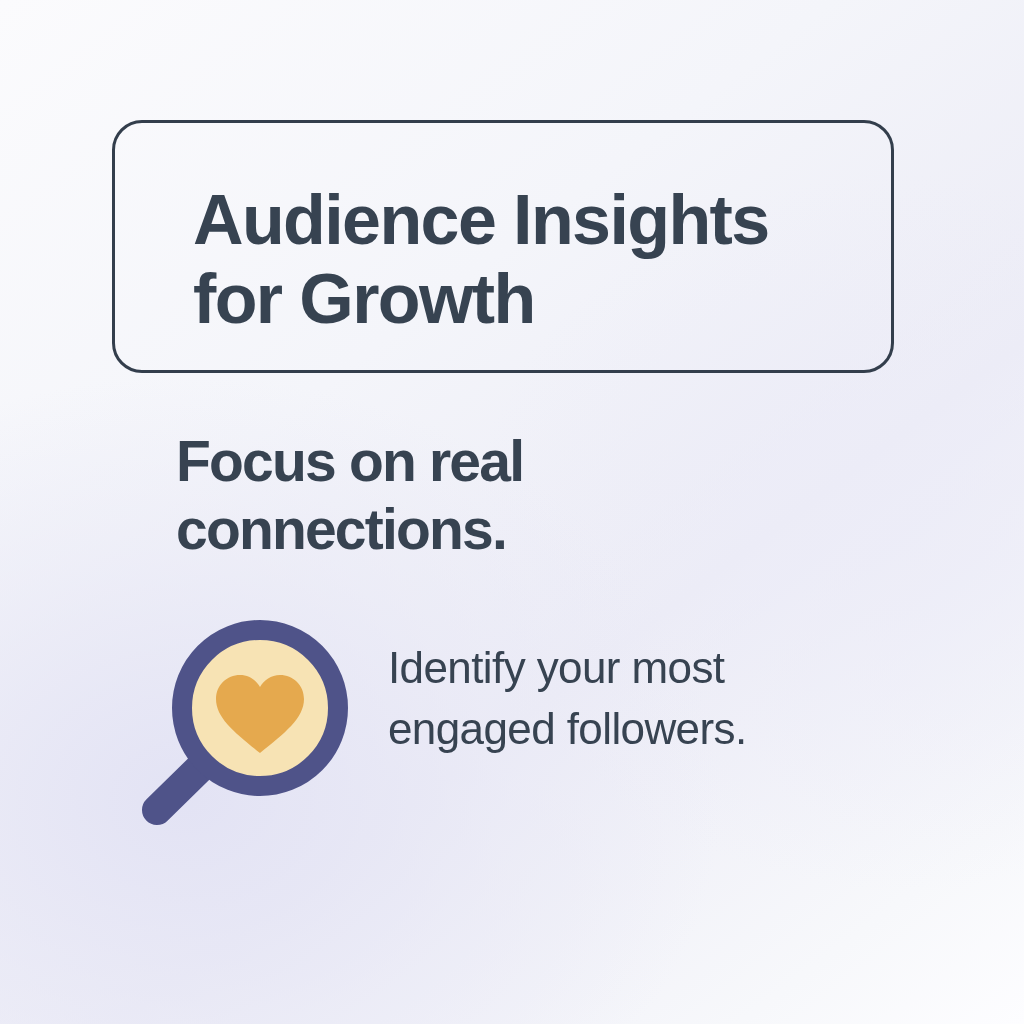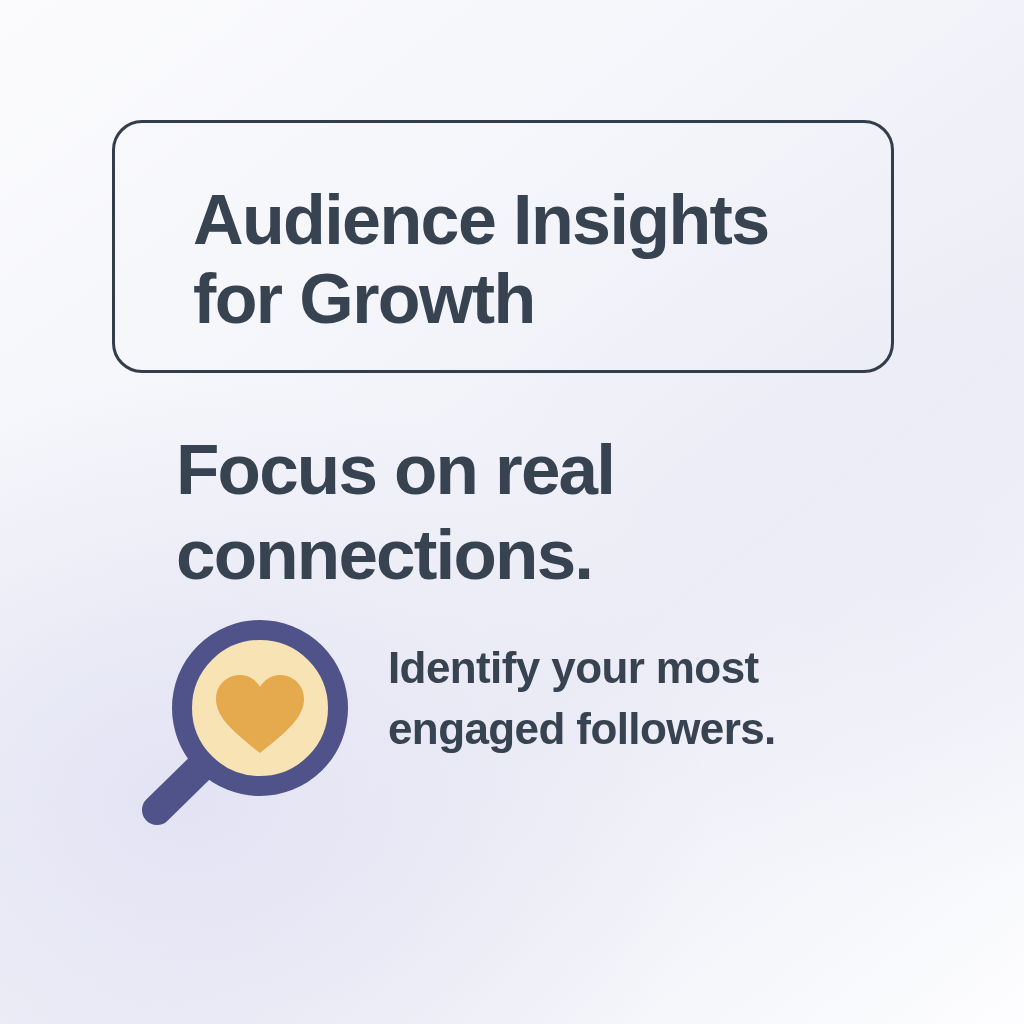--- a/index.html
+++ b/index.html
@@ -55,21 +55,21 @@
     white-space: pre-line;
   }
 
   
   .headline {
     position: absolute;
     left: 176px;
     top: 427px;
     width: 700px;
     margin: 0;
-    font-size: 71px;
+    font-size: 57px;
     line-height: 1.2;
     font-weight: 700;
     letter-spacing: -1.8px;
     color: #374351;
     white-space: pre-line;
   }
 
   
   .feature-row {
     position: absolute;
@@ -89,21 +89,21 @@
   }
 
   .feature-caption {
     position: absolute;
     left: 248px;
     top: 26px;
     width: 500px;
     margin: 0;
     font-size: 44px;
     line-height: 1.38;
-    font-weight: 700;
+    font-weight: 400;
     letter-spacing: -0.6px;
     color: #374351;
     white-space: pre-line;
   }
 </style>
 </head>
 <body>
 
 <div class="canvas">
 

